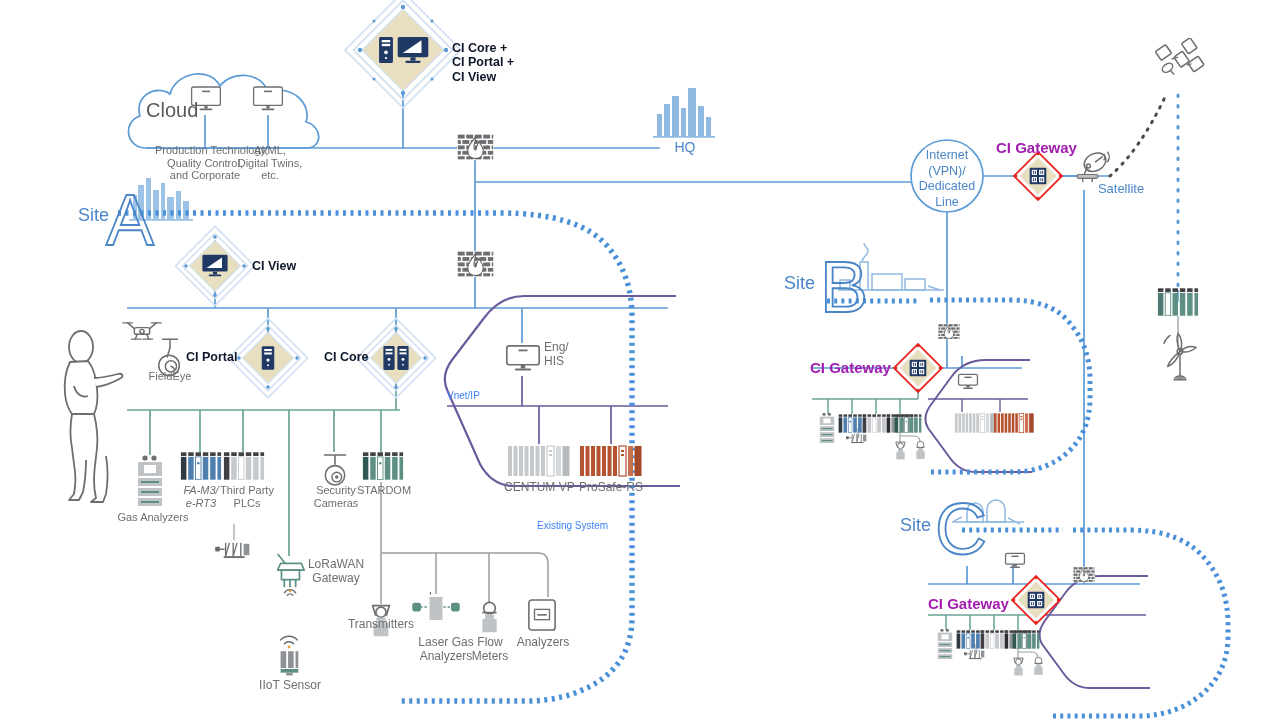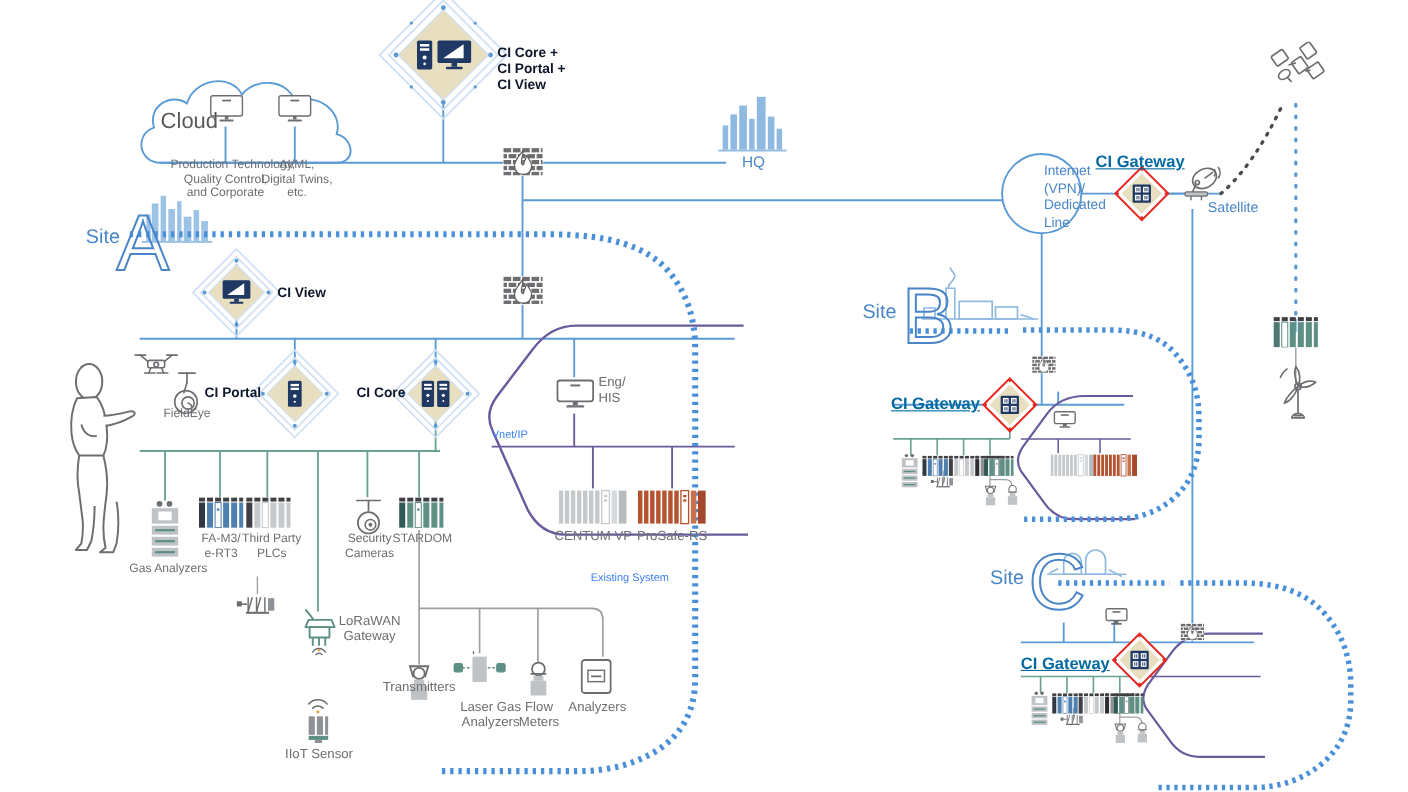--- a/index.html
+++ b/index.html
@@ -6,26 +6,26 @@
   html,body{margin:0;padding:0;background:#ffffff;}
   body{width:1280px;height:720px;overflow:hidden;
        font-family:"Liberation Sans","DejaVu Sans",sans-serif;}
   #stage{position:relative;width:1280px;height:720px;background:#fff;}
   #stage > svg{position:absolute;left:0;top:0;}
   .lbl{position:absolute;white-space:pre;line-height:1.15;}
   .lbl-grey{color:#6d6e71;font-size:11px;text-align:center;}
   .lbl-grey-l{color:#6d6e71;font-size:12px;text-align:center;}
   .lbl-blue{color:#4a86c7;font-size:13px;text-align:center;}
   .lbl-navy{color:#0f172a;font-size:12.5px;font-weight:bold;text-align:left;}
-  .lbl-red{color:#0369a1;font-size:15px;font-weight:bold;text-align:center;text-decoration:underline;}
+  .lbl-red{color:#a21caf;font-size:15px;font-weight:bold;text-align:center;}
   .lbl-purple{color:#3b82f6;font-size:10px;text-align:center;}
   .lbl-cloud{color:#58595b;font-size:20px;}
   .lbl-site{color:#4a86c7;font-size:18px;}
   .lbl-hq{color:#4a86c7;font-size:14px;text-align:center;}
-  .lbl-internet{color:#4a86c7;font-size:12.5px;line-height:1.25;padding-left:36px;}
+  .lbl-internet{color:#4a86c7;font-size:12.5px;text-align:center;line-height:1.25;}
 </style>
 </head>
 <body>
 
 <div id="stage">
 
 <svg width="1280" height="720" viewBox="0 0 1280 720">
   <defs>
 
     <symbol id="sym-monitor" viewBox="0 0 40 34">
@@ -786,21 +786,21 @@
 <div class="lbl lbl-site" style="left:784px;top:273px;">Site</div>
 <div class="lbl lbl-site" style="left:900px;top:515px;">Site</div>
 
 <div class="lbl lbl-navy" style="left:252px;top:259px;">CI View</div>
 <div class="lbl lbl-navy" style="left:186px;top:350px;">CI Portal</div>
 <div class="lbl lbl-navy" style="left:324px;top:350px;">CI Core</div>
 
 <div class="lbl lbl-grey" style="left:138px;top:370px;width:64px;">FieldEye</div>
 
 <div class="lbl lbl-grey" style="left:110px;top:511px;width:86px;">Gas Analyzers</div>
-<div class="lbl lbl-grey" style="left:172px;top:484px;width:58px;">FA-M3/
+<div class="lbl lbl-grey" style="left:172px;top:484px;width:58px;font-style:italic;">FA-M3/
 e-RT3</div>
 <div class="lbl lbl-grey" style="left:216px;top:484px;width:62px;">Third Party
 PLCs</div>
 <div class="lbl lbl-grey" style="left:306px;top:484px;width:60px;">Security
 Cameras</div>
 <div class="lbl lbl-grey" style="left:353px;top:484px;width:62px;">STARDOM</div>
 
 <div class="lbl lbl-grey-l" style="left:300px;top:558px;width:72px;text-align:center;">LoRaWAN
 Gateway</div>
 <div class="lbl lbl-grey-l" style="left:252px;top:679px;width:76px;">IIoT Sensor</div>

